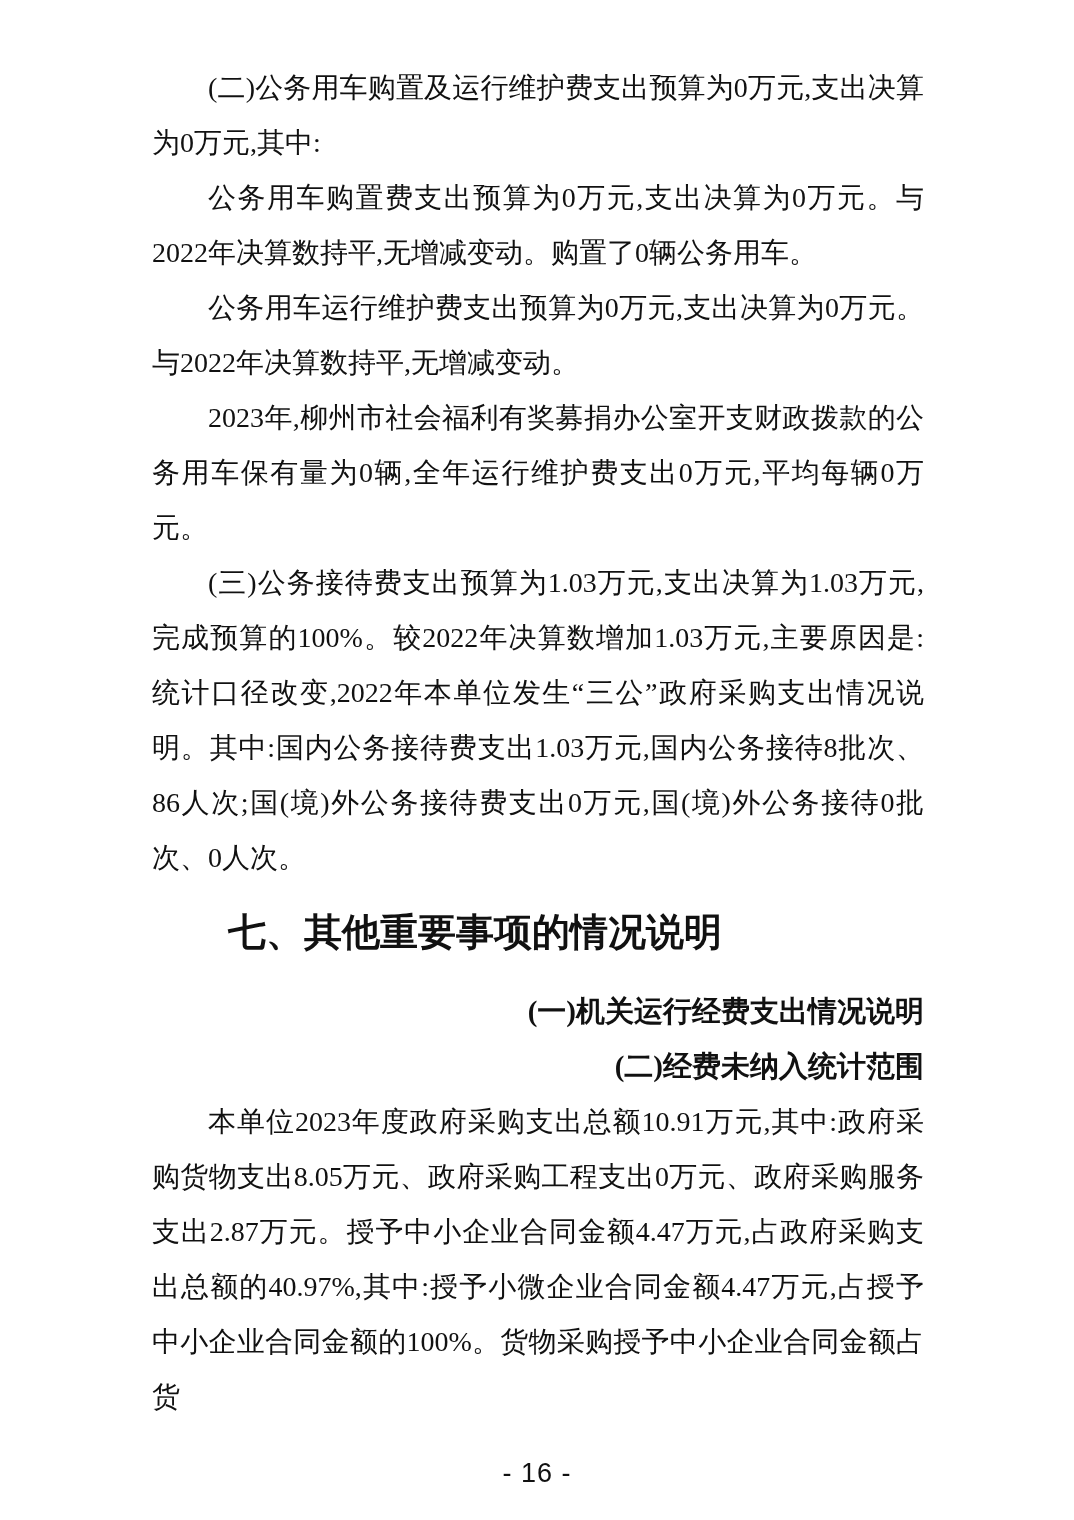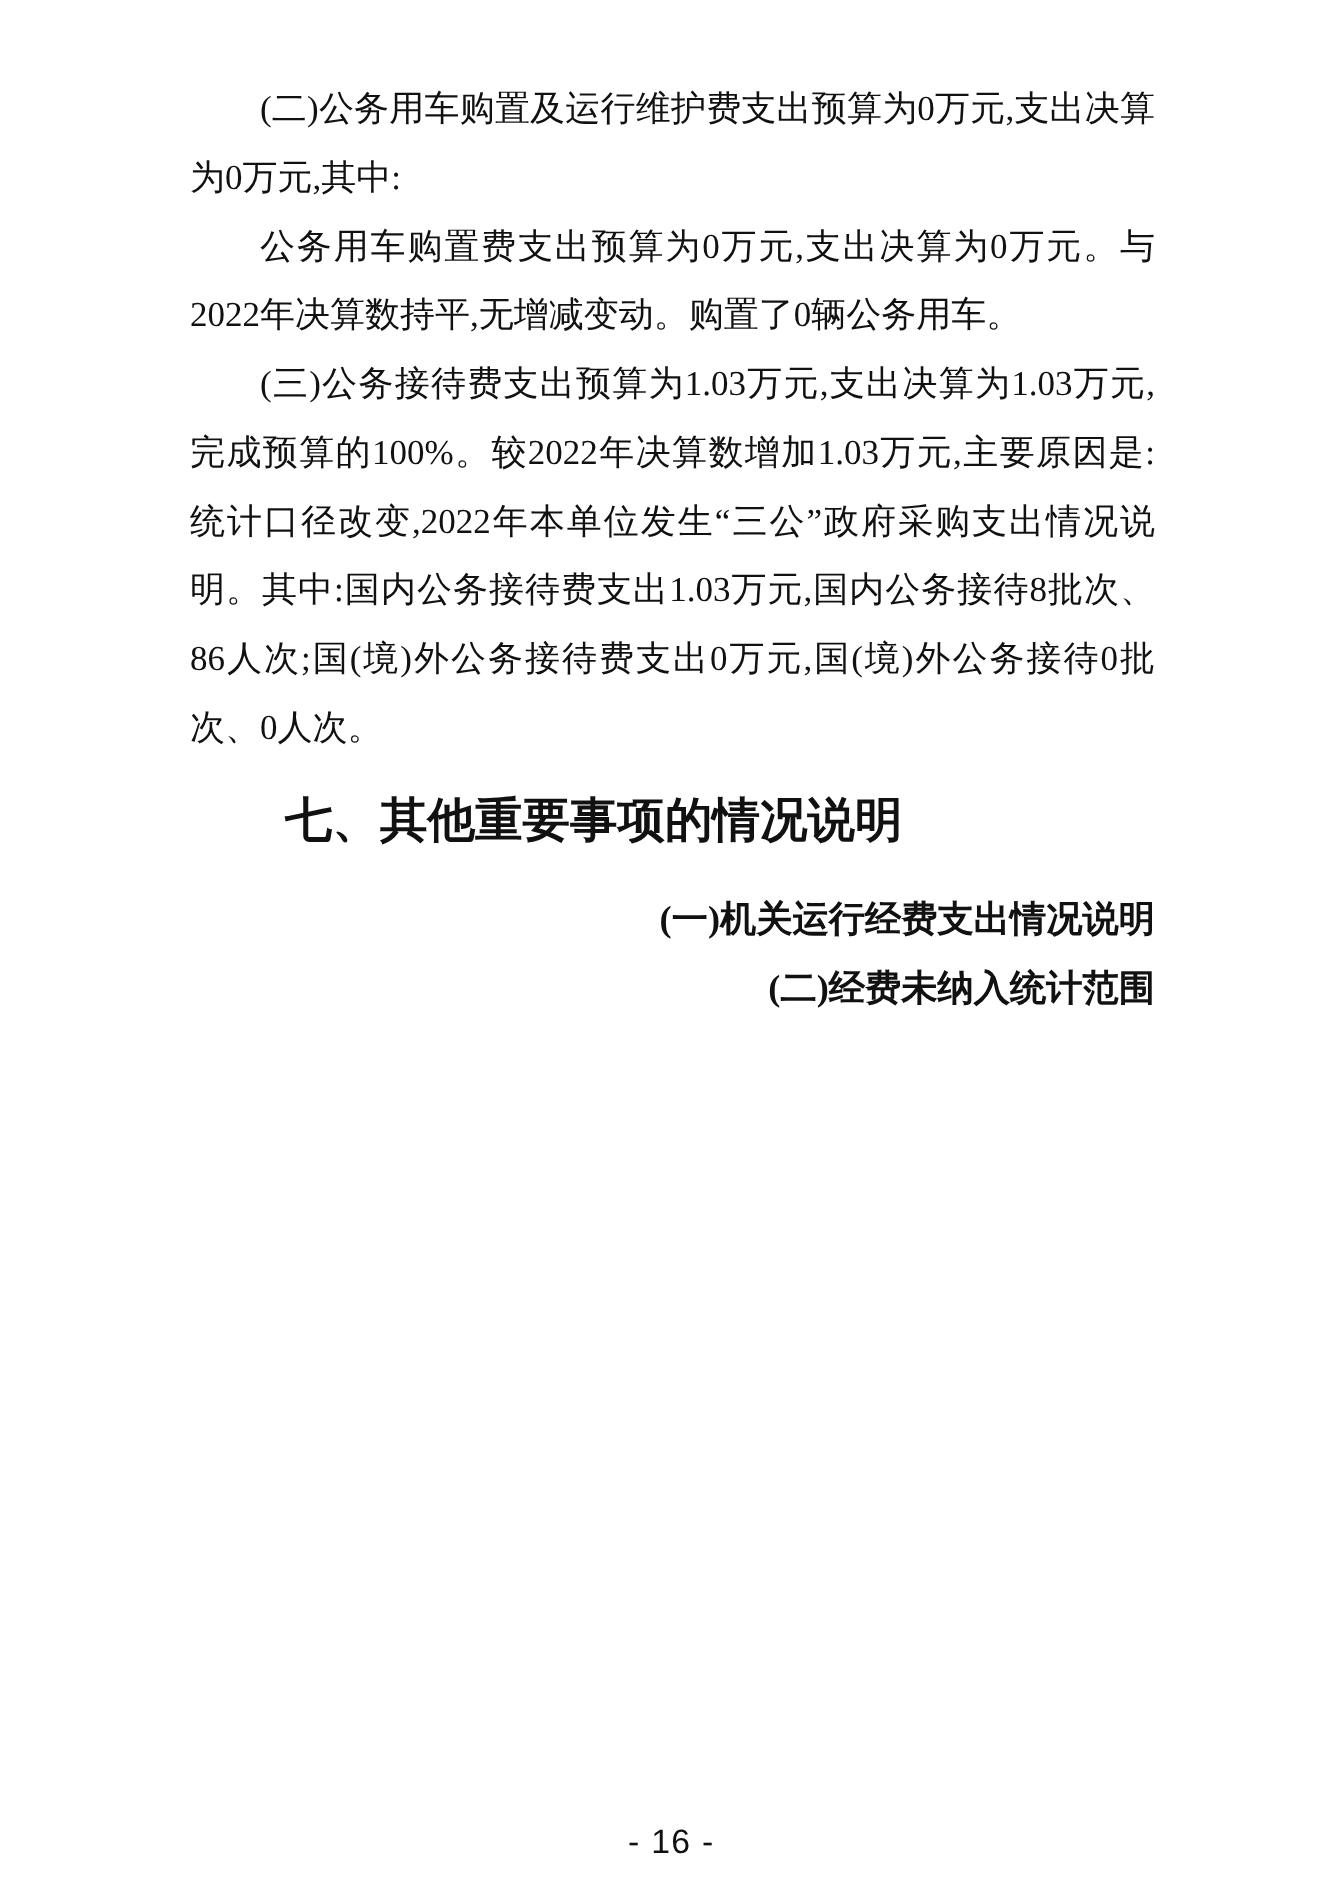--- a/index.html
+++ b/index.html
@@ -57,19 +57,22 @@
     color: var(--text-color, #111111);
   }
 </style>
 </head>
 <body>
 
 <div class="page" style="--page-bg: #ffffff; --text-color: #111111;">
   <div class="content">
       <p class="body">(二)公务用车购置及运行维护费支出预算为0万元,支出决算为0万元,其中:</p>
       <p class="body">公务用车购置费支出预算为0万元,支出决算为0万元。与2022年决算数持平,无增减变动。购置了0辆公务用车。</p>
+      <p class="body">公务用车运行维护费支出预算为0万元,支出决算为0万元。与2022年决算数持平,无增减变动。</p>
+      <p class="body">2023年,柳州市社会福利有奖募捐办公室开支财政拨款的公务用车保有量为0辆,全年运行维护费支出0万元,平均每辆0万元。</p>
       <p class="body">(三)公务接待费支出预算为1.03万元,支出决算为1.03万元,完成预算的100%。较2022年决算数增加1.03万元,主要原因是:统计口径改变,2022年本单位发生“三公”政府采购支出情况说明。其中:国内公务接待费支出1.03万元,国内公务接待8批次、86人次;国(境)外公务接待费支出0万元,国(境)外公务接待0批次、0人次。</p>
       <p class="heading1">七、其他重要事项的情况说明</p>
       <p class="heading2">(一)机关运行经费支出情况说明</p>
       <p class="heading2">(二)经费未纳入统计范围</p>
+      <p class="body">本单位2023年度政府采购支出总额10.91万元,其中:政府采购货物支出8.05万元、政府采购工程支出0万元、政府采购服务支出2.87万元。授予中小企业合同金额4.47万元,占政府采购支出总额的40.97%,其中:授予小微企业合同金额4.47万元,占授予中小企业合同金额的100%。货物采购授予中小企业合同金额占货</p>
     </div>
   <div class="page-number">- 16 -</div>
 </div>
 
 </body></html>

